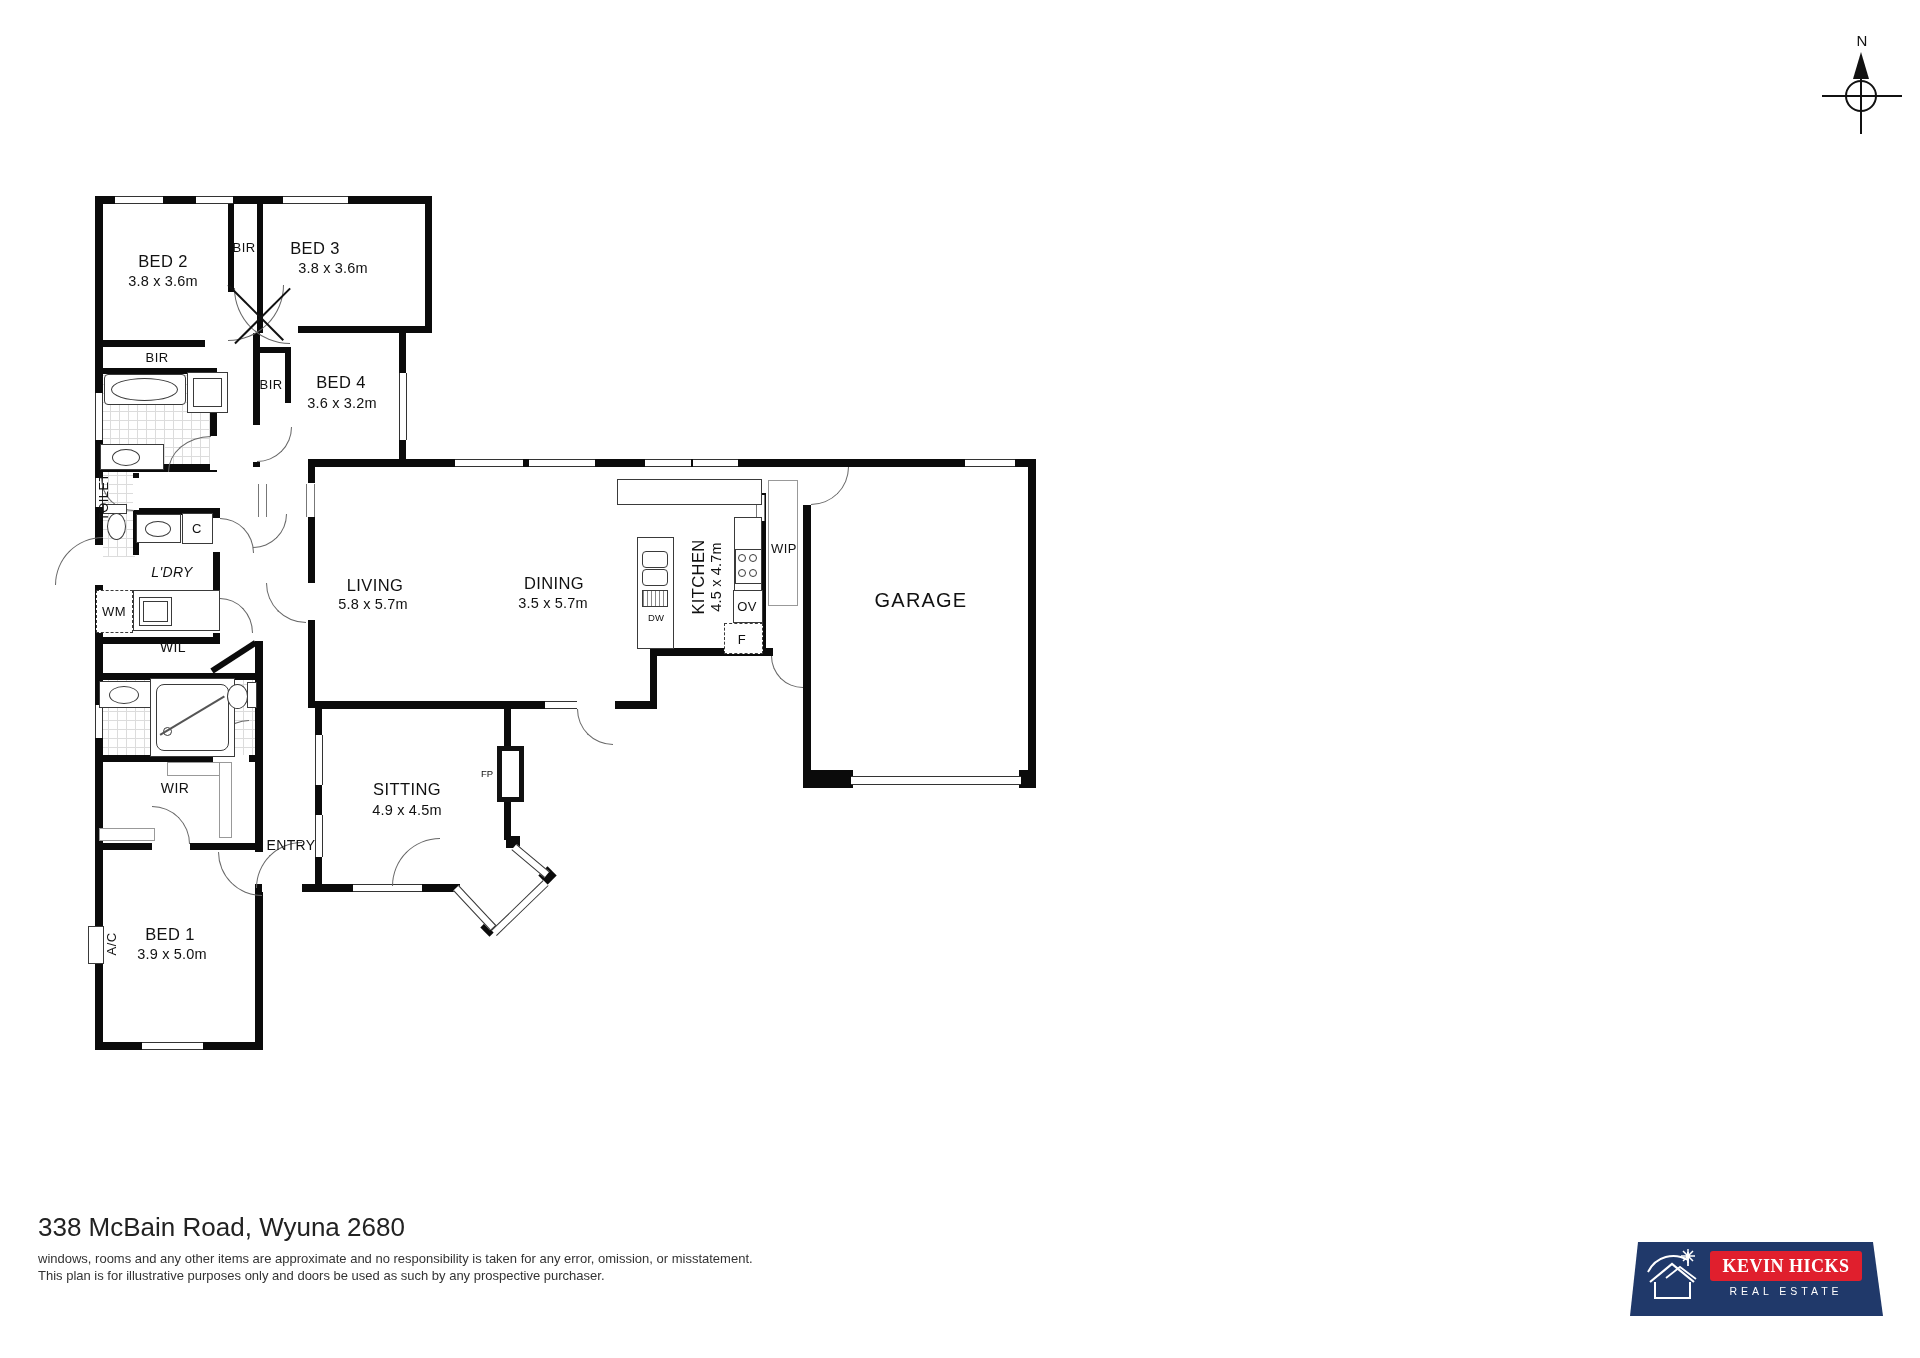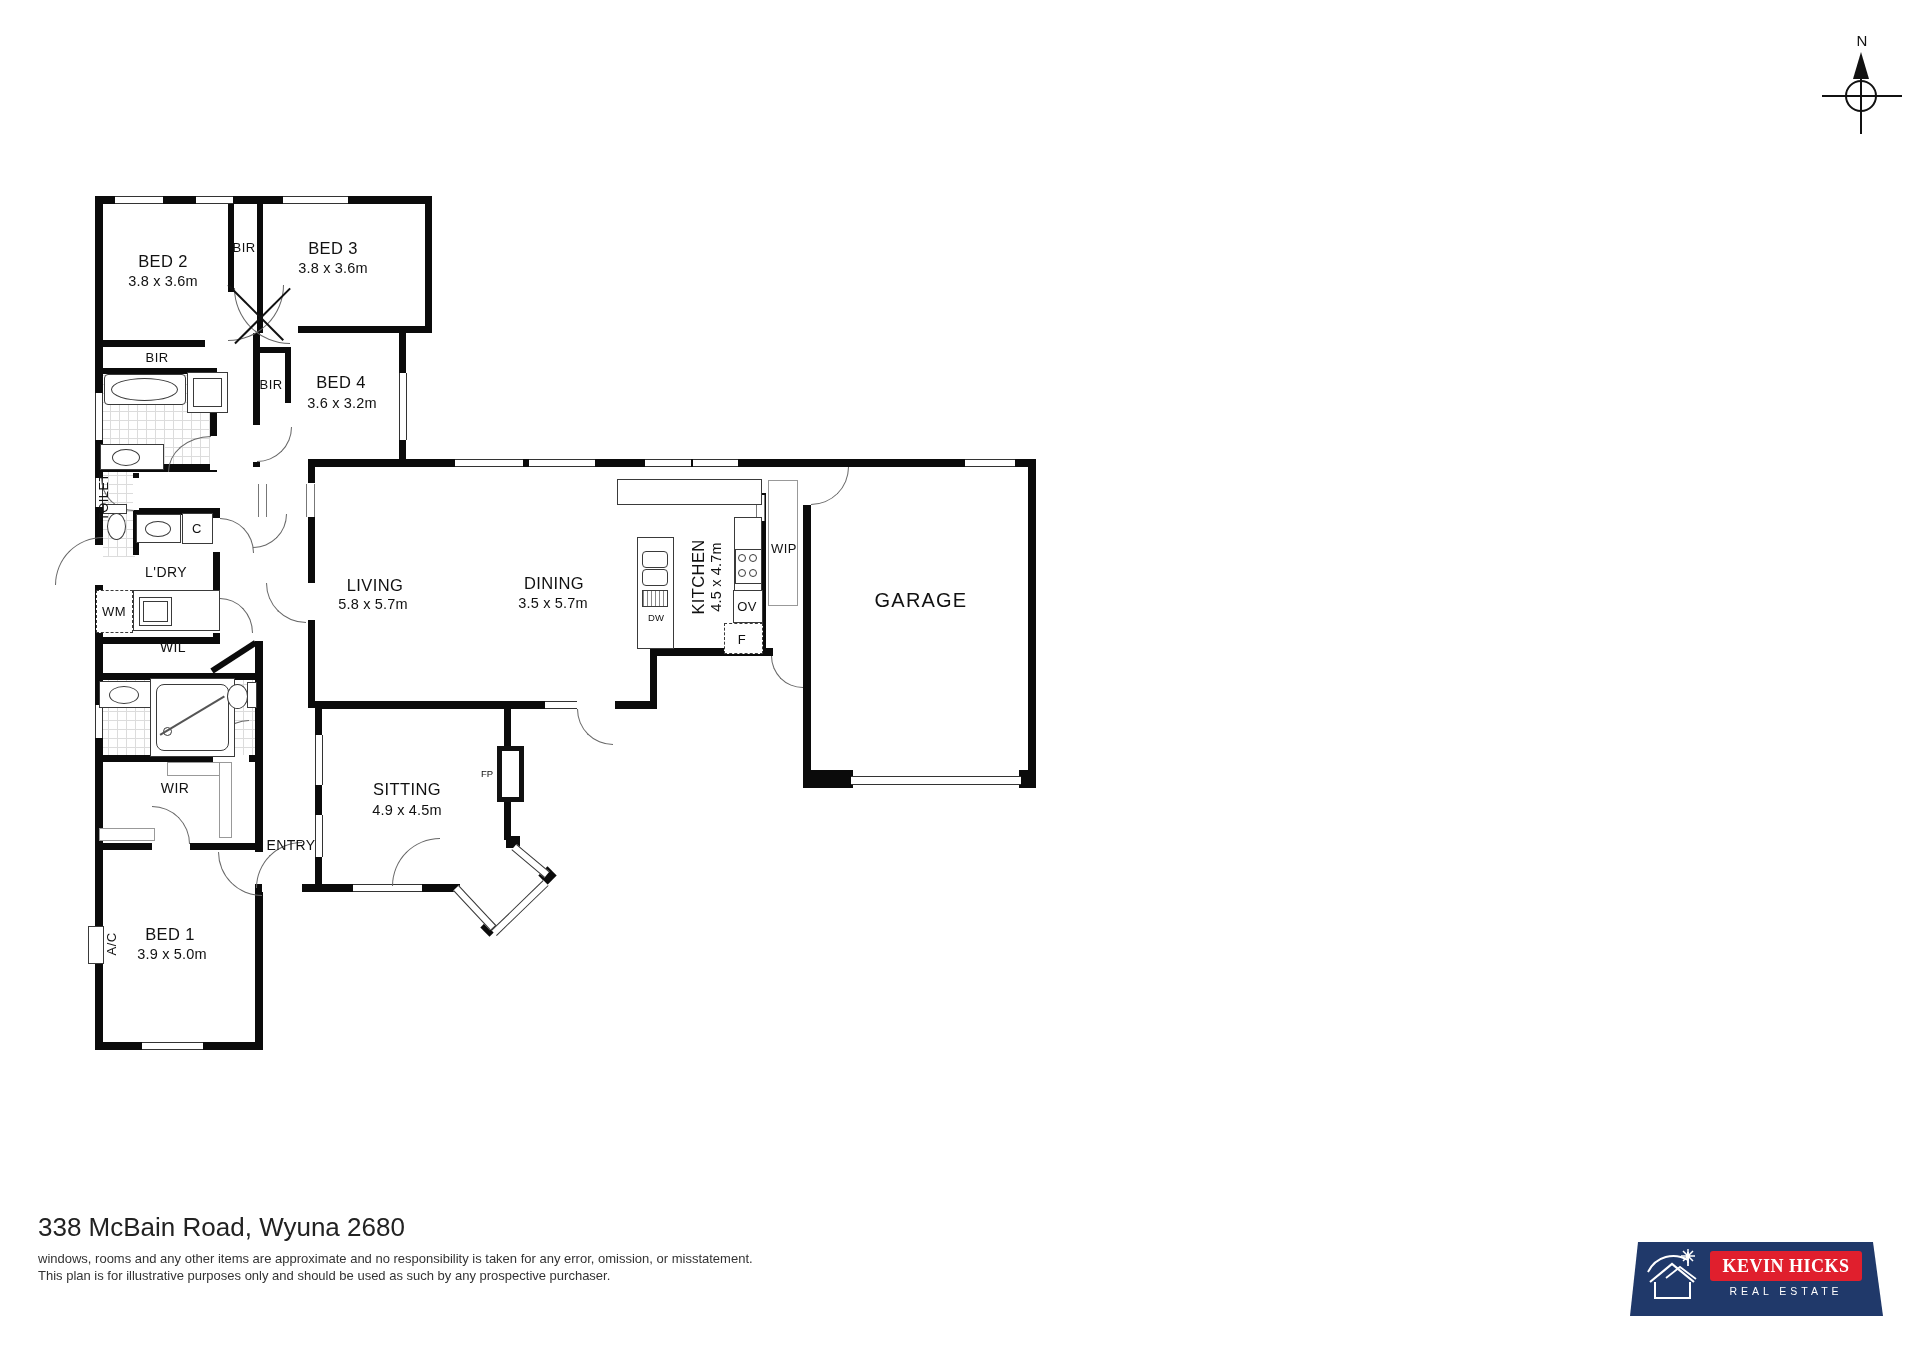--- a/index.html
+++ b/index.html
@@ -205,29 +205,29 @@
   <div class="fx" style="left:749px;top:569px;width:8px;height:8px;border-radius:50%;border-width:1px;"></div>
   <div class="fx" style="left:733px;top:590px;width:30px;height:33px;"></div>
   <div class="fx" style="left:724px;top:623px;width:39px;height:31px;border-style:dashed;"></div>
   <div class="fx" style="left:768px;top:480px;width:30px;height:126px;border:1px solid #999;"></div>
 
   <div class="fx" style="left:497px;top:746px;width:27px;height:56px;border:5px solid #111;"></div>
 
   <div class="lbl" style="left:163px;top:261px;">BED 2</div>
   <div class="lbl dim" style="left:163px;top:281px;">3.8 x 3.6m</div>
   <div class="lbl sm" style="left:244px;top:247px;">BIR</div>
-  <div class="lbl" style="left:333px;top:248px;text-align:right;">BED 3</div>
+  <div class="lbl" style="left:315px;top:248px;text-align:right;">BED 3</div>
   <div class="lbl dim" style="left:333px;top:268px;">3.8 x 3.6m</div>
   <div class="lbl sm" style="left:157px;top:357px;">BIR</div>
   <div class="lbl sm" style="left:271px;top:384px;">BIR</div>
   <div class="lbl" style="left:341px;top:382px;">BED 4</div>
   <div class="lbl dim" style="left:342px;top:403px;">3.6 x 3.2m</div>
   <div class="lbl sm rot" style="left:103px;top:497px;">TOILET</div>
   <div class="lbl sm" style="left:197px;top:528px;">C</div>
-  <div class="lbl md" style="left:166px;top:572px;">L'DRY</div>
+  <div class="lbl md" style="left:172px;top:572px;font-style:italic;">L'DRY</div>
   <div class="lbl sm" style="left:114px;top:611px;">WM</div>
   <div class="lbl md" style="left:173px;top:647px;">WIL</div>
   <div class="lbl md" style="left:175px;top:788px;">WIR</div>
   <div class="lbl" style="left:170px;top:934px;">BED 1</div>
   <div class="lbl dim" style="left:172px;top:954px;">3.9 x 5.0m</div>
   <div class="lbl sm rot" style="left:111px;top:944px;">A/C</div>
   <div class="lbl md" style="left:291px;top:845px;">ENTRY</div>
   <div class="lbl" style="left:375px;top:585px;">LIVING</div>
   <div class="lbl dim" style="left:373px;top:604px;">5.8 x 5.7m</div>
   <div class="lbl" style="left:554px;top:583px;">DINING</div>
@@ -252,21 +252,21 @@
     <div style="position:absolute;left:0px;top:67px;width:80px;height:2px;background:#111;"></div>
     <div style="position:absolute;left:23px;top:52px;width:32px;height:32px;border:2.5px solid #111;border-radius:50%;box-sizing:border-box;background:transparent;"></div>
   </div>
 
 </div>
 
 <div class="footer">
   <div class="addr">338 McBain Road, Wyuna 2680</div>
   <div class="disc">
     <div>windows, rooms and any other items are approximate and no responsibility is taken for any error, omission, or misstatement.</div>
-    <div>This plan is for illustrative purposes only and should be used as such by any prospective purchaser.</div>
+    <div>This plan is for illustrative purposes only and doors be used as such by any prospective purchaser.</div>
   </div>
 </div>
 
 <div class="logo" style="background:#20396a;">
   <span class="icon" style="position:absolute;left:14px;top:10px;">
     <svg width="62" height="58" viewBox="0 0 62 58" fill="none">
       <path d="M4 26 C12 10 30 6 44 14" stroke="#fff" stroke-width="2" fill="none"></path>
       <path d="M6 36 L28 18 L50 36" stroke="#fff" stroke-width="2.2" fill="none"></path>
       <path d="M22 32 L36 21 L52 33" stroke="#fff" stroke-width="1.8" fill="none"></path>
       <path d="M11 36 V52 H46 V36" stroke="#fff" stroke-width="2" fill="none"></path>

